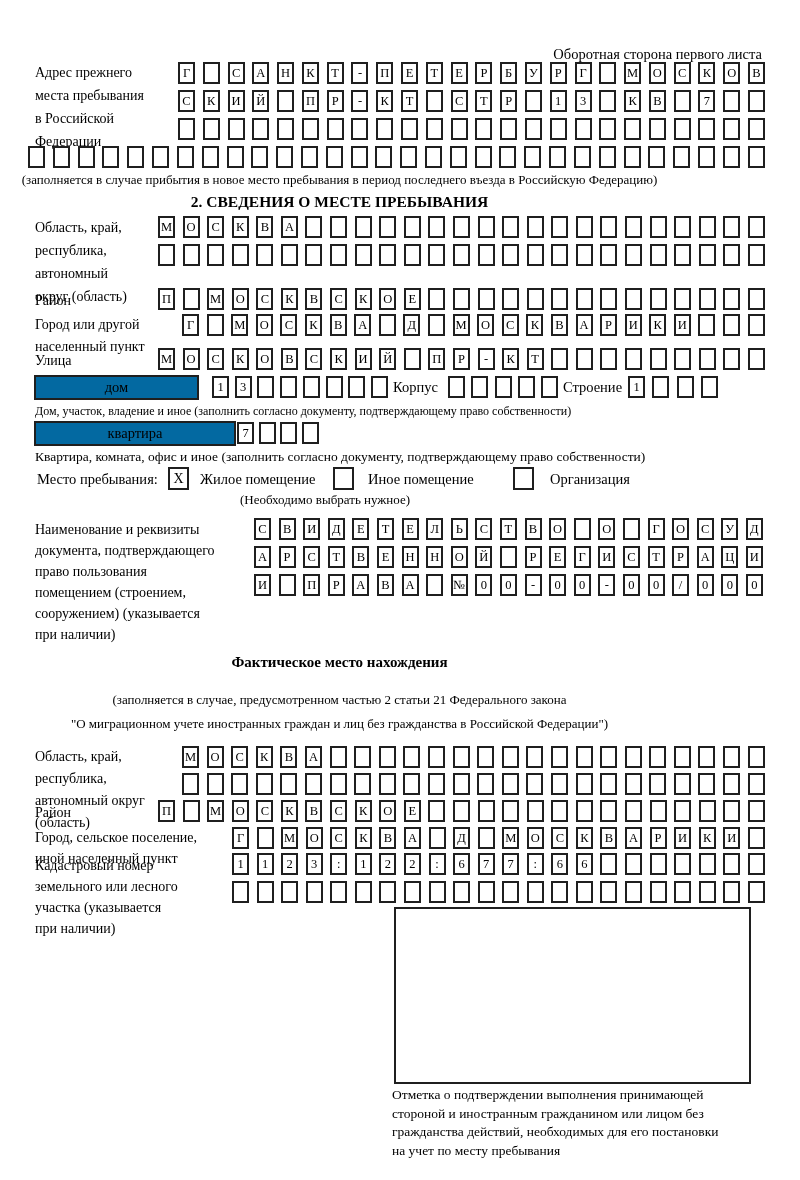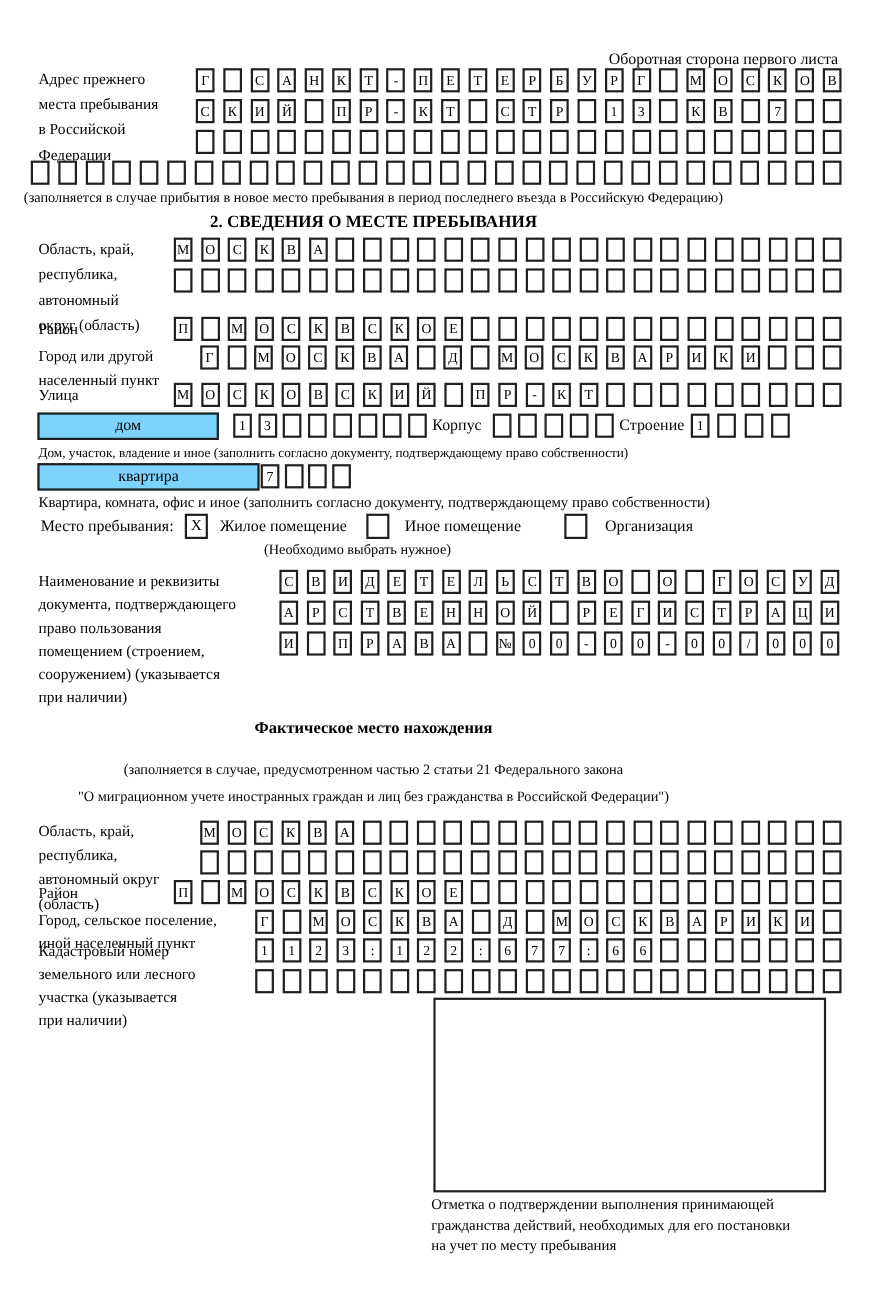--- a/index.html
+++ b/index.html
@@ -10,21 +10,21 @@
   .cell{width:17px;height:22px;border:2px solid #1f1f1f;box-sizing:border-box;
         display:flex;align-items:center;justify-content:center;
         font-size:12.5px;line-height:1;background:#fff;}
   .lbl{position:absolute;font-size:14px;line-height:23px;white-space:nowrap;}
   .lbl.tight div{line-height:21px;}
   .lbl.mid div{line-height:22px;}
   .note{position:absolute;font-size:13px;white-space:nowrap;}
   .center{left:0;width:679px;text-align:center;}
   .bold{font-weight:bold;}
   .bigbox{position:absolute;border:2px solid #1f1f1f;box-sizing:border-box;height:25px;
-          display:flex;align-items:center;justify-content:center;font-size:14.5px;background:#7dd3fc;}
+          display:flex;align-items:center;justify-content:center;font-size:14.5px;background:#0369a1;}
   .chk{position:absolute;width:21px;height:23px;border:2px solid #1f1f1f;box-sizing:border-box;
        display:flex;align-items:center;justify-content:center;font-size:14px;background:#fff;}
   .inline-lbl{position:absolute;font-size:14.5px;white-space:nowrap;}
   #stamp-rect{position:absolute;left:394px;top:907px;width:357px;height:177px;
               border:2px solid #1f1f1f;box-sizing:border-box;background:#fff;}
   #stamp-caption{position:absolute;left:392px;top:1086px;width:360px;text-align:left;
                  font-size:13.5px;line-height:18.5px;}
 </style>
 </head>
 <body>
@@ -599,17 +599,18 @@
       <div class="cell"></div>
       <div class="cell"></div>
       <div class="cell"></div>
       <div class="cell"></div>
       <div class="cell"></div>
     </div>
 
   <div id="stamp-rect"></div>
   <div id="stamp-caption">
       <div>Отметка о подтверждении выполнения принимающей</div>
+      <div>стороной и иностранным гражданином или лицом без</div>
       <div>гражданства действий, необходимых для его постановки</div>
       <div>на учет по месту пребывания</div>
     </div>
 
 </div>
 
 </body></html>

